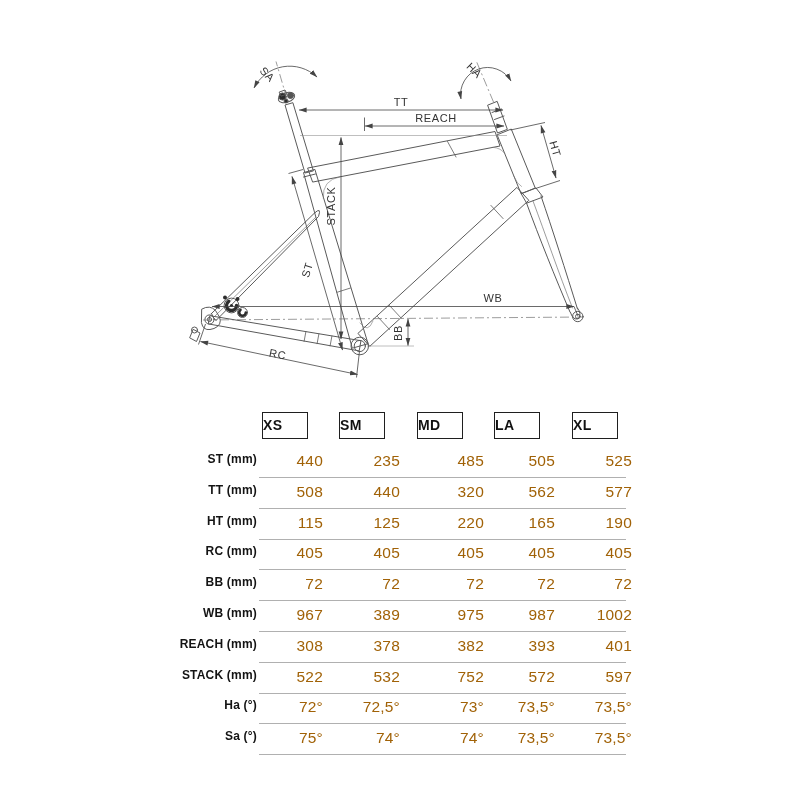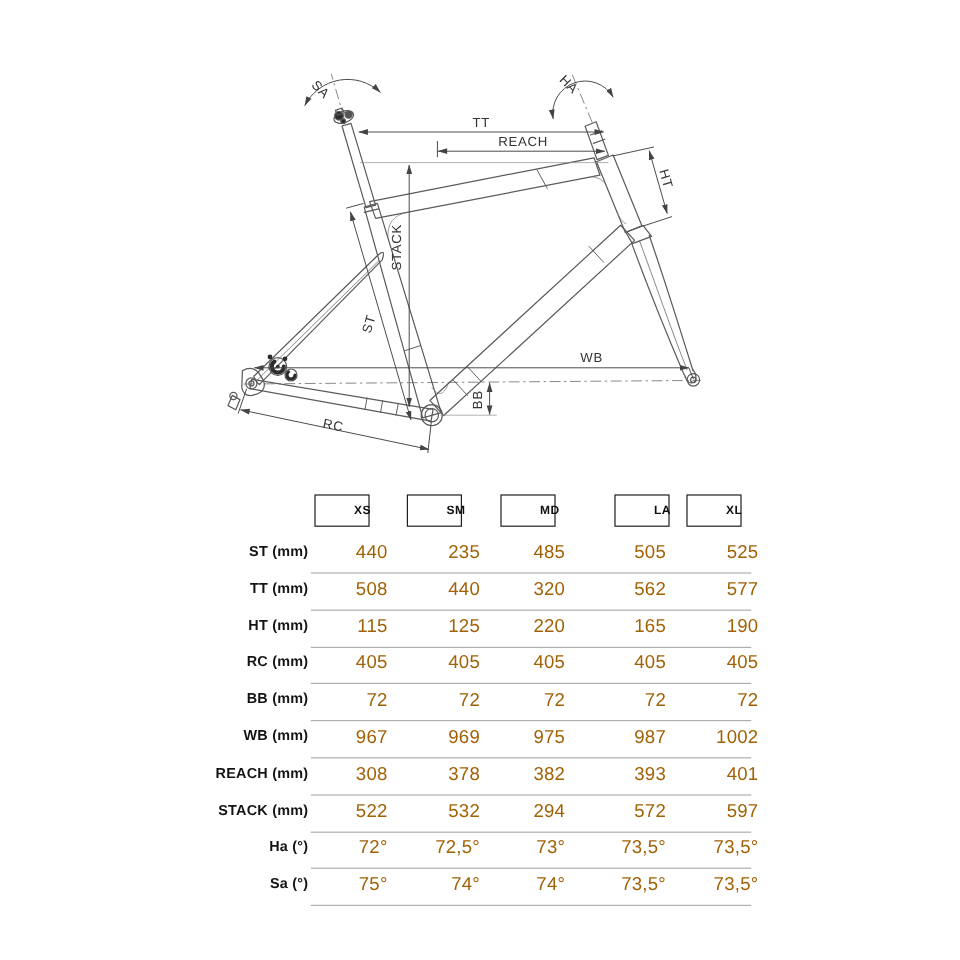--- a/index.html
+++ b/index.html
@@ -3,29 +3,29 @@
 <meta charset="utf-8">
 <style>
   html,body{margin:0;padding:0;background:#fff;}
   #page{position:relative;width:800px;height:800px;background:#fff;overflow:hidden;
         font-family:"Liberation Sans", sans-serif;}
   svg text{font-family:"Liberation Sans", sans-serif;}
 
   
   .hdrbox{position:absolute;top:412px;width:46px;height:27px;box-sizing:border-box;
           border:1.3px solid #1f1f1f;line-height:25px;
-          font-size:10px;font-weight:bold;color:#111;letter-spacing:.4px;padding-left:32px;}
+          font-size:14px;font-weight:bold;color:#111;letter-spacing:.4px;}
   .trow{position:absolute;left:0;width:800px;height:31px;}
   .trow::after{content:'';position:absolute;left:259px;top:29.5px;width:367px;height:1px;
                background:#b0b0b0;}
   .rlabel{position:absolute;left:110px;width:147px;top:5px;text-align:right;
           font-size:12px;font-weight:bold;color:#141414;letter-spacing:.2px;white-space:nowrap;}
   .cell{position:absolute;top:5px;width:76px;text-align:right;font-size:15.5px;
         color:#a16207;letter-spacing:.2px;}
-  .c0{left:247px}.c1{left:324px}.c2{left:395px}.c3{left:479px}.c4{left:556px}
+  .c0{left:247px}.c1{left:324px}.c2{left:408px}.c3{left:479px}.c4{left:556px}
 </style>
 </head>
 <body>
 
 <div id="page">
 
   
   <svg width="800" height="410" viewBox="0 0 800 410">
     <defs>
       <marker id="ae" markerWidth="9" markerHeight="6" refX="7.6" refY="3" orient="auto" markerUnits="userSpaceOnUse">
@@ -160,21 +160,21 @@
       <text transform="rotate(45 471.5 73)" x="471.5" y="73">HA</text>
     </g>
   </svg>
 
   
   <div>
 
     <div class="hdrbox" style="left:262px">XS</div>
     <div class="hdrbox" style="left:339px">SM</div>
     <div class="hdrbox" style="left:417px">MD</div>
-    <div class="hdrbox" style="left:512px">LA</div>
+    <div class="hdrbox" style="left:494px">LA</div>
     <div class="hdrbox" style="left:572px">XL</div>
 
     <div class="trow" style="top:447px">
       <div class="rlabel">ST (mm)</div>
       <div class="cell c0">440</div>
       <div class="cell c1">235</div>
       <div class="cell c2">485</div>
       <div class="cell c3">505</div>
       <div class="cell c4">525</div>
     </div>
@@ -206,38 +206,38 @@
       <div class="rlabel">BB (mm)</div>
       <div class="cell c0">72</div>
       <div class="cell c1">72</div>
       <div class="cell c2">72</div>
       <div class="cell c3">72</div>
       <div class="cell c4">72</div>
     </div>
     <div class="trow" style="top:601px">
       <div class="rlabel">WB (mm)</div>
       <div class="cell c0">967</div>
-      <div class="cell c1">969</div>
+      <div class="cell c1">389</div>
       <div class="cell c2">975</div>
       <div class="cell c3">987</div>
       <div class="cell c4">1002</div>
     </div>
     <div class="trow" style="top:632px">
       <div class="rlabel">REACH (mm)</div>
       <div class="cell c0">308</div>
       <div class="cell c1">378</div>
       <div class="cell c2">382</div>
       <div class="cell c3">393</div>
       <div class="cell c4">401</div>
     </div>
     <div class="trow" style="top:663px">
       <div class="rlabel">STACK (mm)</div>
       <div class="cell c0">522</div>
       <div class="cell c1">532</div>
-      <div class="cell c2">294</div>
+      <div class="cell c2">752</div>
       <div class="cell c3">572</div>
       <div class="cell c4">597</div>
     </div>
     <div class="trow" style="top:693px">
       <div class="rlabel">Ha (°)</div>
       <div class="cell c0">72°</div>
       <div class="cell c1">72,5°</div>
       <div class="cell c2">73°</div>
       <div class="cell c3">73,5°</div>
       <div class="cell c4">73,5°</div>

